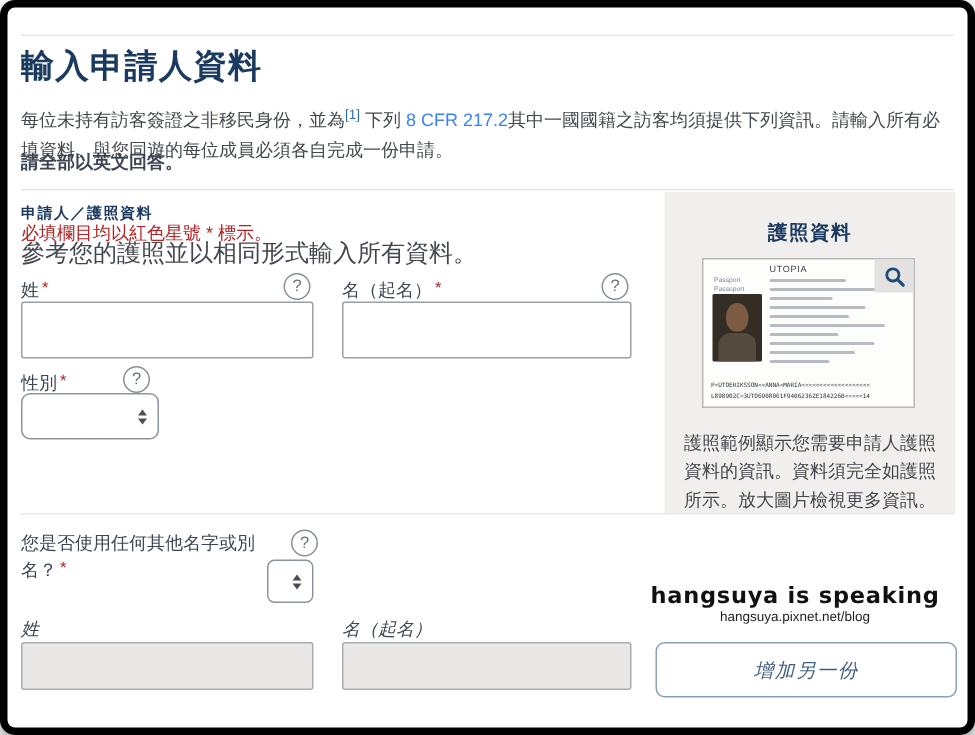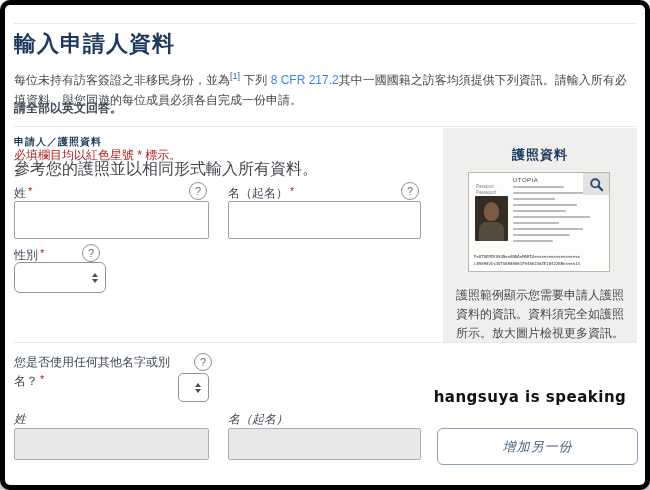--- a/index.html
+++ b/index.html
@@ -128,16 +128,17 @@
         </div>
 
       <div class="lbl it" style="left:9px;top:406px;">姓</div>
       <div class="lbl it" style="left:223px;top:406px;">名（起名）</div>
       <input class="txt disabled" disabled="" style="left: 9px; top: 423px; width: 195px; height: 32px;">
       <input class="txt disabled" disabled="" style="left: 223px; top: 423px; width: 193px; height: 32px;">
 
       <div class="btn-add">增加另一份</div>
 
       <div class="wm1">hangsuya is speaking</div>
+      <div class="wm2">hangsuya.pixnet.net/blog</div>
 
     </div>
   </div>
 </div>
 
 </body></html>

